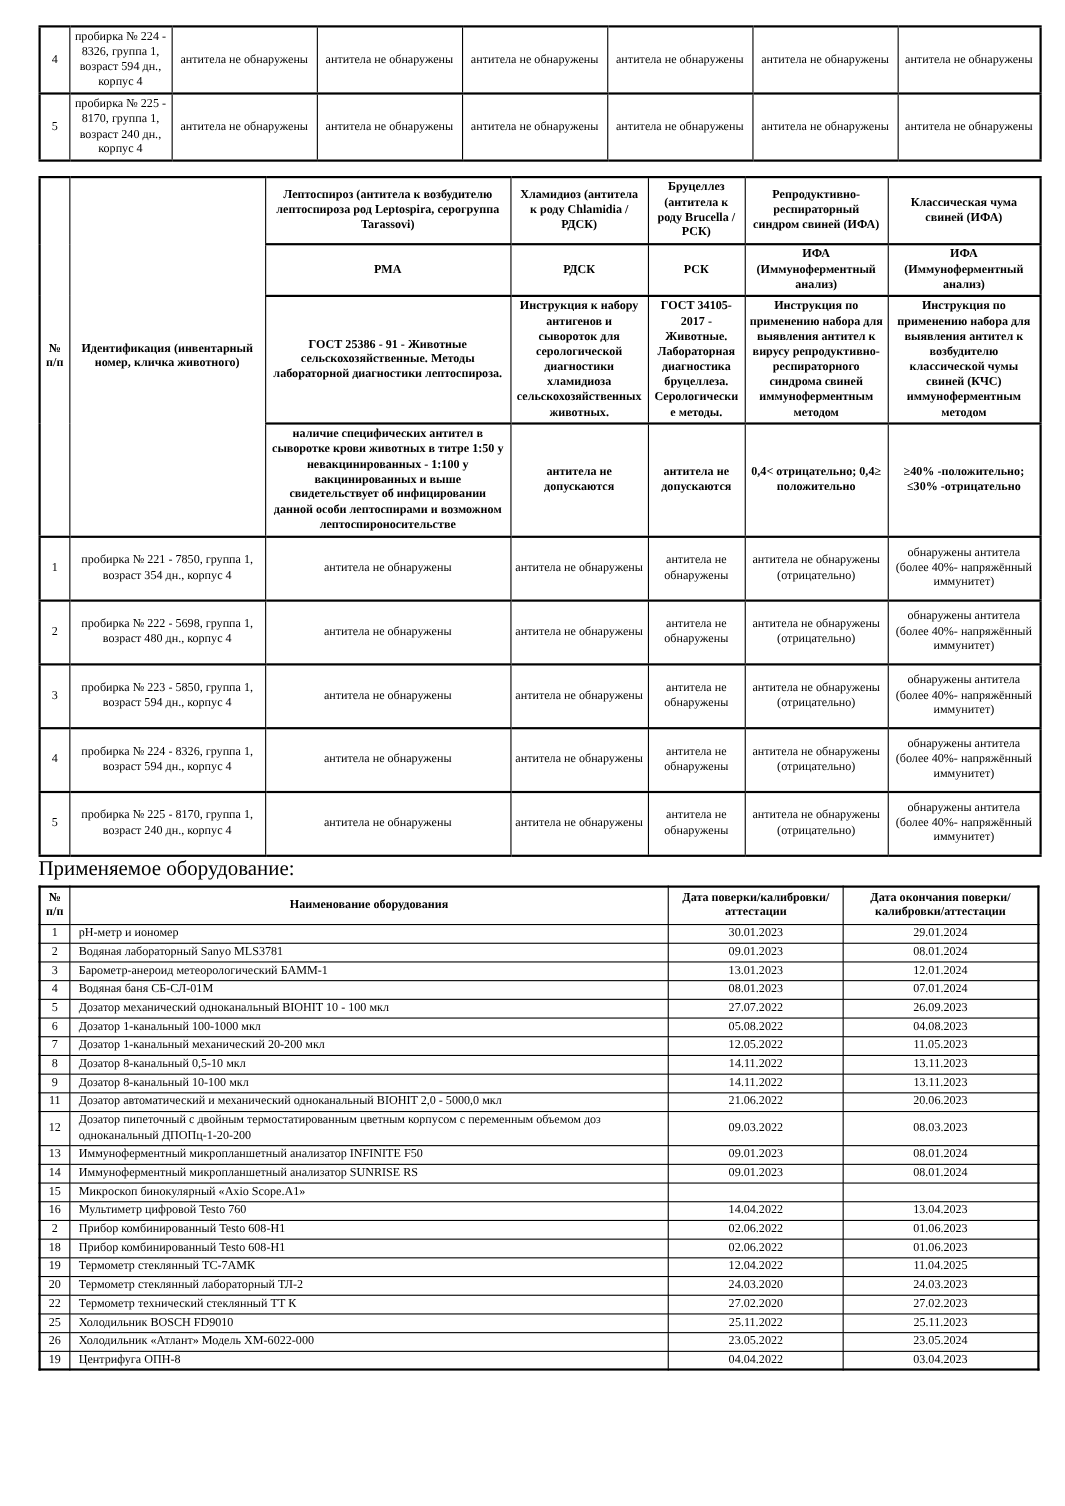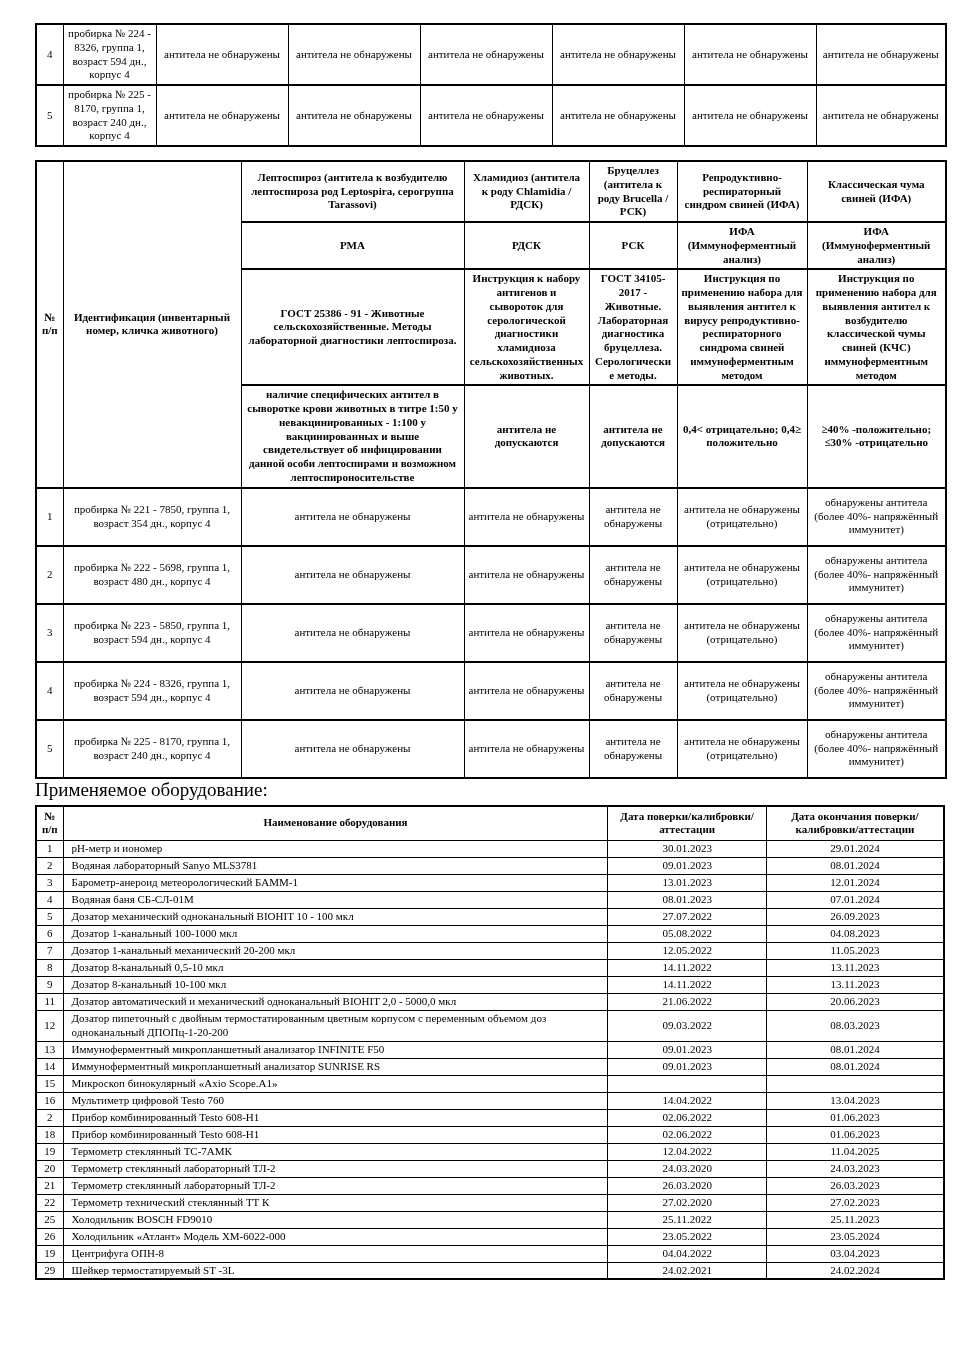--- a/index.html
+++ b/index.html
@@ -312,26 +312,20 @@
         <td>12.04.2022</td>
         <td>11.04.2025</td>
       </tr>
         <tr>
         <td>20</td>
         <td class="name">Термометр стеклянный лабораторный ТЛ-2</td>
         <td>24.03.2020</td>
         <td>24.03.2023</td>
       </tr>
         <tr>
-        <td>21</td>
-        <td class="name">Термометр стеклянный лабораторный ТЛ-2</td>
-        <td>26.03.2020</td>
-        <td>26.03.2023</td>
-      </tr>
-        <tr>
         <td>22</td>
         <td class="name">Термометр технический стеклянный ТТ К</td>
         <td>27.02.2020</td>
         <td>27.02.2023</td>
       </tr>
         <tr>
         <td>25</td>
         <td class="name">Холодильник BOSCH FD9010</td>
         <td>25.11.2022</td>
         <td>25.11.2023</td>
@@ -341,22 +335,16 @@
         <td class="name">Холодильник «Атлант» Модель ХМ-6022-000</td>
         <td>23.05.2022</td>
         <td>23.05.2024</td>
       </tr>
         <tr>
         <td>19</td>
         <td class="name">Центрифуга ОПН-8</td>
         <td>04.04.2022</td>
         <td>03.04.2023</td>
       </tr>
-        <tr>
-        <td>29</td>
-        <td class="name">Шейкер термостатируемый ST -3L</td>
-        <td>24.02.2021</td>
-        <td>24.02.2024</td>
-      </tr>
       </tbody>
   </table>
 
 </div>
 
 </body></html>

